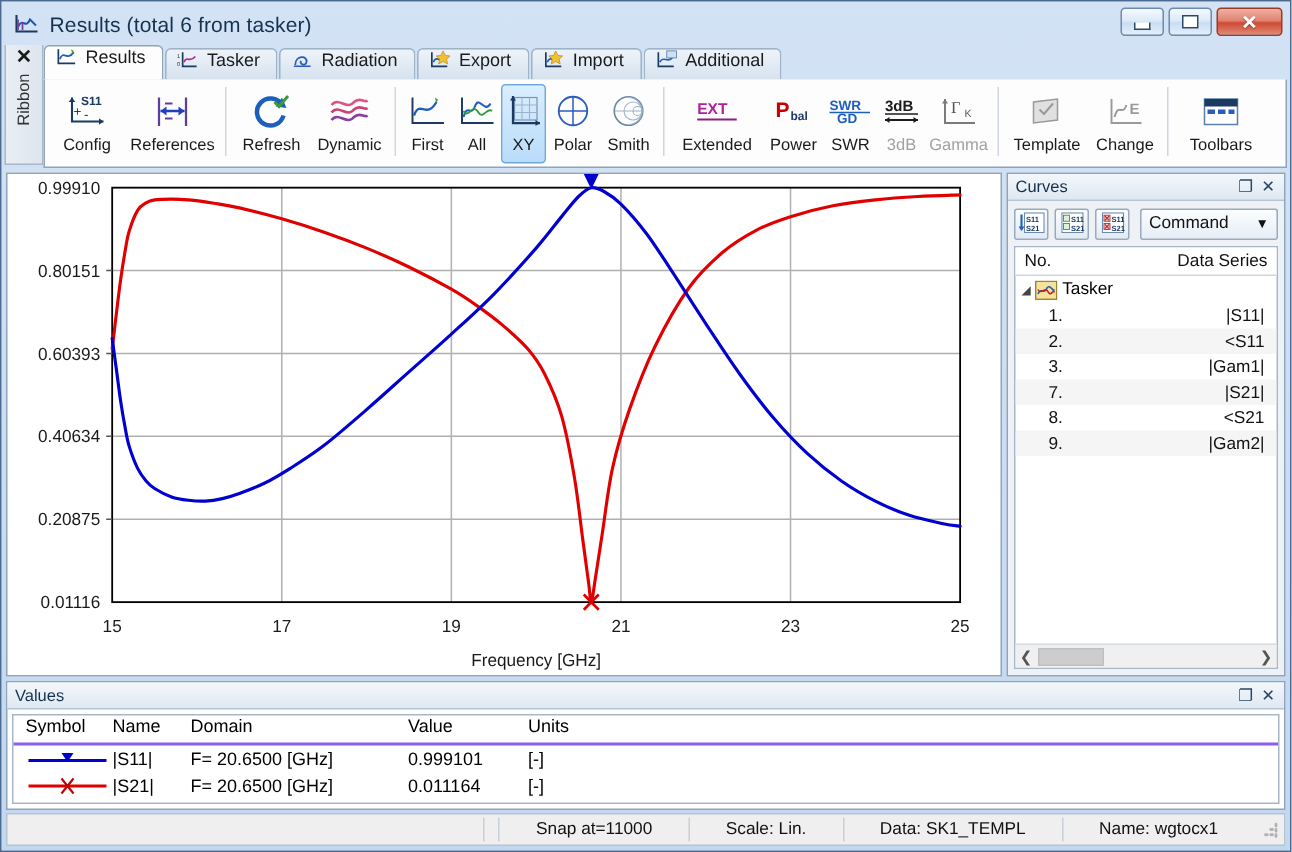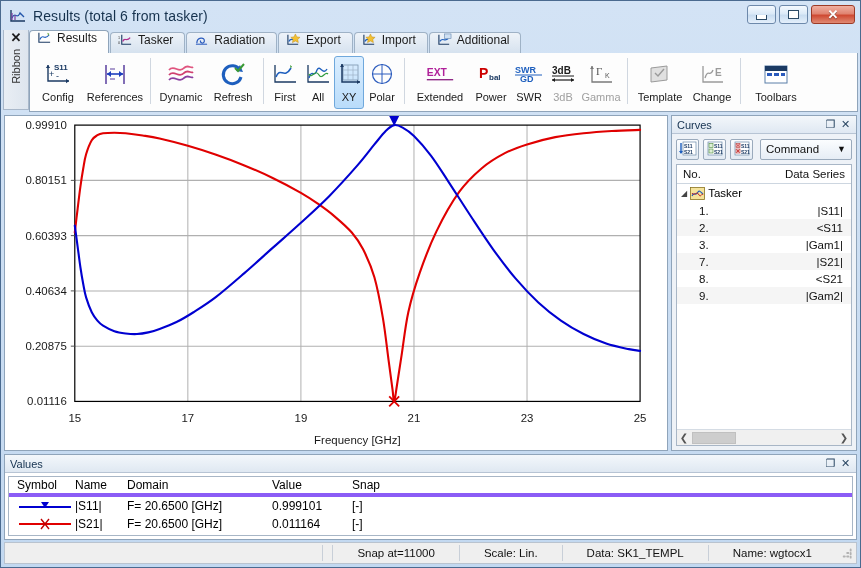--- a/index.html
+++ b/index.html
@@ -166,21 +166,21 @@
   .cl-thumb { width: 44px; height: 12px; background: #cdcdcd; border: 1px solid #c0c0c0; margin-left: 1px;}
   .cl-track { flex: 1 1 auto; }
 
   
   .values-dock {
     flex: 0 0 86px; margin: 3px 3px 0 3px;
     background: #fff; border: 1px solid #8fa4ba;
     display: flex; flex-direction: column;
   }
   .vtable { flex:1 1 auto; display:flex; flex-direction:column; margin: 3px; border: 1px solid #a8b6c6; background:#fff;}
-  .v-head { height: 20px; display: flex; align-items: center; border-bottom: 4px solid #8b5cf6; font-size: 12px; }
+  .v-head { height: 20px; display: flex; border-bottom: 2px solid #8b5cf6; font-size: 12px; }
   .v-row { height: 18px; display: flex; align-items: center; font-size: 12px; }
   .v-c-sym { width: 66px; flex: 0 0 66px; padding-left: 8px; }
   .v-c-name { width: 52px; flex: 0 0 52px; }
   .v-c-dom { width: 145px; flex: 0 0 145px; }
   .v-c-val { width: 80px; flex: 0 0 80px; }
   .v-c-unit { flex: 1 1 auto; }
   .sym-svg { display:block; }
 
   
   .statusbar {
@@ -313,37 +313,37 @@
             </div>
             <div class="rb-lbl">References</div>
           </div>
         </div>
         <div class="rb-sep"></div>
 
         <div class="rb-group">
           <div class="rb-item">
             <div class="rb-ico">
               <svg width="30" height="28" viewBox="0 0 30 28">
-                <path d="M3 9 C8 3, 13 13, 18 7 C22 3, 25 8, 27 6" stroke="#e0557f" stroke-width="1.8" fill="none"></path>
-                <path d="M3 14 C8 8, 13 18, 18 12 C22 8, 25 13, 27 11" stroke="#d04070" stroke-width="1.8" fill="none"></path>
-                <path d="M3 19 C8 13, 13 23, 18 17 C22 13, 25 18, 27 16" stroke="#8a3fa0" stroke-width="1.8" fill="none"></path>
-              </svg>
-            </div>
-            <div class="rb-lbl">Dynamic</div>
-          </div>
-          <div class="rb-item">
-            <div class="rb-ico">
-              <svg width="30" height="28" viewBox="0 0 30 28">
                 <path d="M22 9 A9 9 0 1 0 23 16" stroke="#1e5fbe" stroke-width="3" fill="none"></path>
                 <path d="M22 4 l3 7 -7 -1z" fill="#1e5fbe"></path>
                 <path d="M16 3 h10 v9 h-10z" fill="#fff" opacity="0"></path>
                 <path d="M17 7 l3 3 6 -7" stroke="#3a9a34" stroke-width="2" fill="none"></path>
               </svg>
             </div>
             <div class="rb-lbl">Refresh</div>
+          </div>
+          <div class="rb-item">
+            <div class="rb-ico">
+              <svg width="30" height="28" viewBox="0 0 30 28">
+                <path d="M3 9 C8 3, 13 13, 18 7 C22 3, 25 8, 27 6" stroke="#e0557f" stroke-width="1.8" fill="none"></path>
+                <path d="M3 14 C8 8, 13 18, 18 12 C22 8, 25 13, 27 11" stroke="#d04070" stroke-width="1.8" fill="none"></path>
+                <path d="M3 19 C8 13, 13 23, 18 17 C22 13, 25 18, 27 16" stroke="#8a3fa0" stroke-width="1.8" fill="none"></path>
+              </svg>
+            </div>
+            <div class="rb-lbl">Dynamic</div>
           </div>
         </div>
         <div class="rb-sep"></div>
 
         <div class="rb-group">
           <div class="rb-item" style="width:34px">
             <div class="rb-ico">
               <svg width="28" height="26" viewBox="0 0 28 26">
                 <path d="M4 3 L4 20 L25 20" stroke="#1b3a63" stroke-width="1.3" fill="none"></path>
                 <path d="M5 15 C9 4, 13 18, 20 6" stroke="#1e5fbe" stroke-width="1.6" fill="none"></path>
@@ -375,20 +375,33 @@
             <div class="rb-lbl">XY</div>
           </div>
           <div class="rb-item" style="width:36px">
             <div class="rb-ico">
               <svg width="28" height="26" viewBox="0 0 28 26">
                 <circle cx="14" cy="12" r="9.5" fill="none" stroke="#2b5bbd" stroke-width="1.2"></circle>
                 <path d="M14 2 L14 22 M4 12 L24 12" stroke="#2b5bbd" stroke-width="1"></path>
               </svg>
             </div>
             <div class="rb-lbl">Polar</div>
+          </div>
+          <div class="rb-item" style="width:38px">
+            <div class="rb-ico">
+              <svg width="28" height="26" viewBox="0 0 28 26">
+                <circle cx="14" cy="12" r="9.5" fill="none" stroke="#6b89a8" stroke-width="1.1"></circle>
+                <circle cx="17" cy="12" r="6" fill="none" stroke="#9db2c6" stroke-width=".7"></circle>
+                <circle cx="20" cy="12" r="3" fill="none" stroke="#9db2c6" stroke-width=".7"></circle>
+                <path d="M5 12 L23 12" stroke="#9db2c6" stroke-width=".7"></path>
+                <path d="M23 12 a9 9 0 0 0 -9 -9" fill="none" stroke="#9db2c6" stroke-width=".7"></path>
+                <path d="M23 12 a9 9 0 0 1 -9 9" fill="none" stroke="#9db2c6" stroke-width=".7"></path>
+              </svg>
+            </div>
+            <div class="rb-lbl">Smith</div>
           </div>
         </div>
         <div class="rb-sep"></div>
 
         <div class="rb-group">
           <div class="rb-item wide">
             <div class="rb-ico">
               <svg width="34" height="26" viewBox="0 0 34 26">
                 <text x="3" y="14" font-size="11" font-weight="bold" fill="#b0209a" font-family="Liberation Sans">EXT</text>
                 <path d="M3 18 L31 18" stroke="#8a2080" stroke-width="1.4"></path>
@@ -620,21 +633,21 @@
       <span class="ttl">Values</span>
       <span class="dock-btn">❐</span>
       <span class="dock-btn">✕</span>
     </div>
     <div class="vtable">
       <div class="v-head">
         <span class="v-c-sym">Symbol</span>
         <span class="v-c-name">Name</span>
         <span class="v-c-dom">Domain</span>
         <span class="v-c-val">Value</span>
-        <span class="v-c-unit">Snap</span>
+        <span class="v-c-unit">Units</span>
       </div>
       <div class="v-row">
         <span class="v-c-sym">
           <svg class="sym-svg" width="56" height="14" viewBox="0 0 56 14">
             <path d="M2 8 L54 8" stroke="#0000d0" stroke-width="2"></path>
             <path d="M24 3 L32 3 L28 9z" fill="#0000d0"></path>
           </svg>
         </span>
         <span class="v-c-name">|S11|</span>
         <span class="v-c-dom">F= 20.6500 [GHz]</span>

